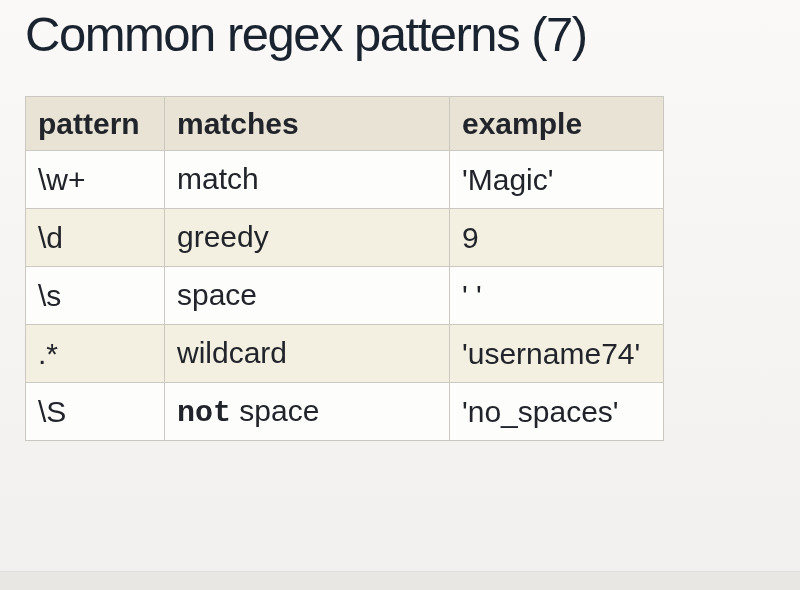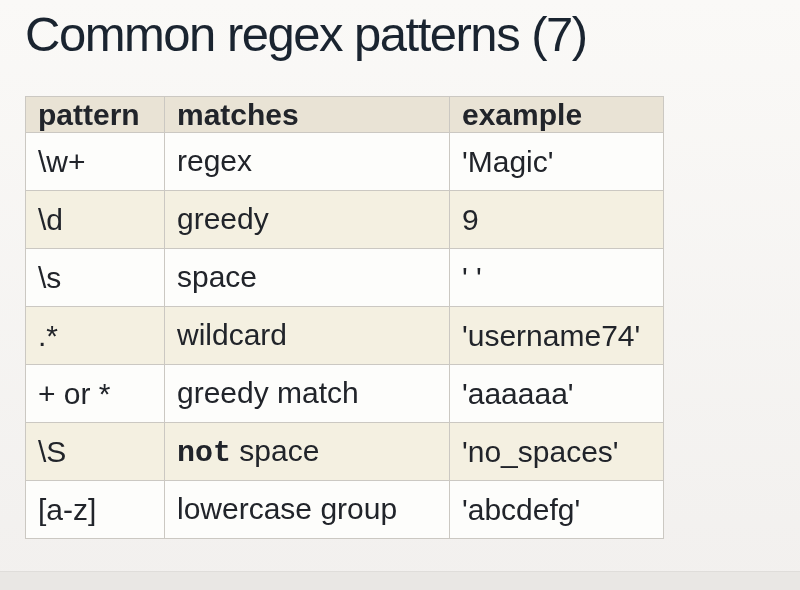--- a/index.html
+++ b/index.html
@@ -39,21 +39,21 @@
   .regex-table th,.regex-table td{
     border:1px solid var(--border);
     text-align:left;vertical-align:middle;
     padding:0 4px 0 12px;
     font-size:30px;
     color:var(--text);
     overflow:hidden;white-space:nowrap;
   }
   .regex-table thead th{
     background:var(--header-bg);
-    height:36px;font-weight:bold;
+    height:54px;font-weight:bold;
   }
   .regex-table tbody td{
     background:var(--row-bg);
     height:58px;font-weight:normal;
   }
   .regex-table tbody tr:nth-child(even) td{
     background:var(--row-alt-bg);
   }
   .bold-part{font-weight:bold;font-family:Liberation Mono, monospace;}
   .footer-strip{
@@ -76,49 +76,39 @@
   <thead>
     <tr>
       <th>pattern</th>
       <th>matches</th>
       <th>example</th>
     </tr>
   </thead>
   <tbody>
     <tr>
       <td>\w+</td>
-      <td><span class="bold-part"></span><span>regex</span></td>
+      <td><span class="bold-part"></span><span>match</span></td>
       <td>'Magic'</td>
     </tr>
     <tr>
       <td>\d</td>
       <td><span class="bold-part"></span><span>greedy</span></td>
       <td>9</td>
     </tr>
     <tr>
       <td>\s</td>
       <td><span class="bold-part"></span><span>space</span></td>
       <td>' '</td>
     </tr>
     <tr>
       <td>.*</td>
       <td><span class="bold-part"></span><span>wildcard</span></td>
       <td>'username74'</td>
     </tr>
     <tr>
-      <td>+ or *</td>
-      <td><span class="bold-part"></span><span>greedy match</span></td>
-      <td>'aaaaaa'</td>
-    </tr>
-    <tr>
       <td>\S</td>
       <td><span class="bold-part">not</span><span> space</span></td>
       <td>'no_spaces'</td>
-    </tr>
-    <tr>
-      <td>[a-z]</td>
-      <td><span class="bold-part"></span><span>lowercase group</span></td>
-      <td>'abcdefg'</td>
     </tr>
   </tbody>
 </table>
 
 <div class="footer-strip"></div>
 
 </body></html>

